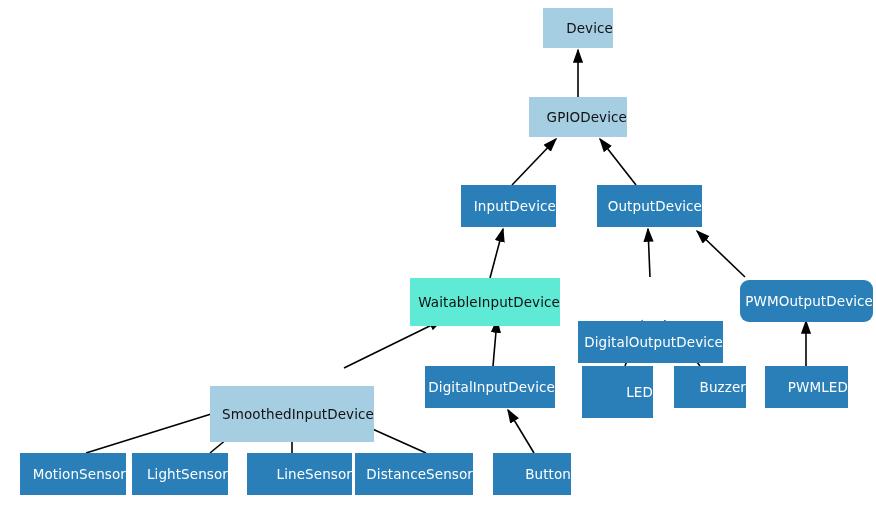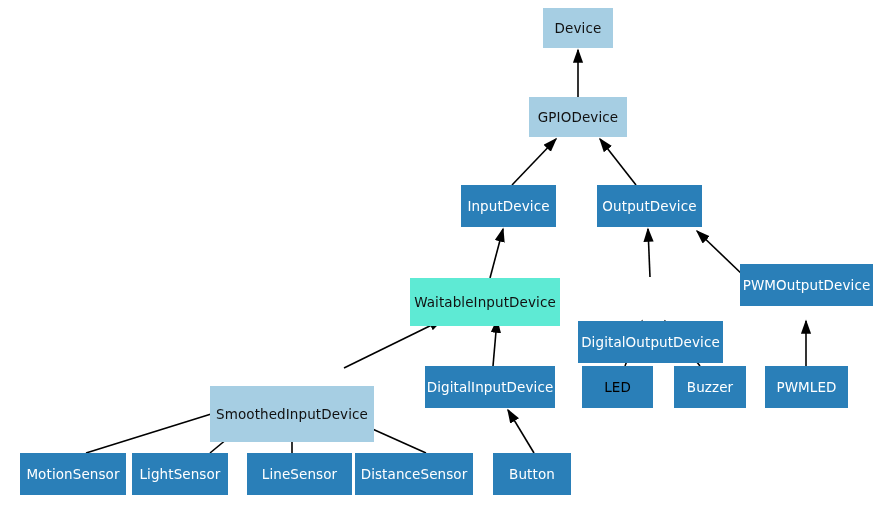--- a/index.html
+++ b/index.html
@@ -23,21 +23,21 @@
     top: 0;
     width: 876px;
     height: 505px;
     pointer-events: none;
   }
   .node {
     position: absolute;
     box-sizing: border-box;
     display: flex;
     align-items: center;
-    justify-content: center;
+    justify-content: flex-end;
     font-size: 13.5px;
     line-height: 1.1;
     white-space: nowrap;
     letter-spacing: 0.1px;
     z-index: 2;
   }
   .node.abstract {
     background: #a6cee3;
     color: #111111;
   }
@@ -87,30 +87,30 @@
       </div>
       <div class="node concrete" style="left: 597px; top: 185px; width: 105px; height: 42px; background: rgb(42, 127, 184); color: rgb(255, 255, 255);">
         <span>OutputDevice</span>
       </div>
       <div class="node abstract" style="left: 410px; top: 278px; width: 150px; height: 48px; background: #5eead4; color: rgb(17, 17, 17);">
         <span>WaitableInputDevice</span>
       </div>
       <div class="node concrete" style="left: 578px; top: 277px; width: 145px; height: 42px; background: rgb(42, 127, 184); color: rgb(255, 255, 255); margin-top: 44px;">
         <span>DigitalOutputDevice</span>
       </div>
-      <div class="node concrete" style="left: 740px; top: 264px; width: 133px; height: 42px; background: rgb(42, 127, 184); color: rgb(255, 255, 255);">
+      <div class="node concrete" style="left: 740px; top: 280px; width: 133px; height: 42px; background: rgb(42, 127, 184); color: rgb(255, 255, 255); border-radius: 9px;">
         <span>PWMOutputDevice</span>
       </div>
       <div class="node abstract" style="left: 210px; top: 386px; width: 164px; height: 56px; background: rgb(166, 206, 227); color: rgb(17, 17, 17);">
         <span>SmoothedInputDevice</span>
       </div>
       <div class="node concrete" style="left: 425px; top: 366px; width: 130px; height: 42px; background: rgb(42, 127, 184); color: rgb(255, 255, 255);">
         <span>DigitalInputDevice</span>
       </div>
-      <div class="node concrete" style="left: 582px; top: 366px; width: 71px; height: 42px; background: rgb(42, 127, 184); color: #000000;">
+      <div class="node concrete" style="left: 582px; top: 366px; width: 71px; height: 52px; background: rgb(42, 127, 184); color: #ffffff;">
         <span>LED</span>
       </div>
       <div class="node concrete" style="left: 674px; top: 366px; width: 72px; height: 42px; background: rgb(42, 127, 184); color: rgb(255, 255, 255);">
         <span>Buzzer</span>
       </div>
       <div class="node concrete" style="left: 765px; top: 366px; width: 83px; height: 42px; background: rgb(42, 127, 184); color: rgb(255, 255, 255);">
         <span>PWMLED</span>
       </div>
       <div class="node concrete" style="left: 4px; top: 453px; width: 106px; height: 42px; background: rgb(42, 127, 184); color: rgb(255, 255, 255); margin-left: 16px;">
         <span>MotionSensor</span>

